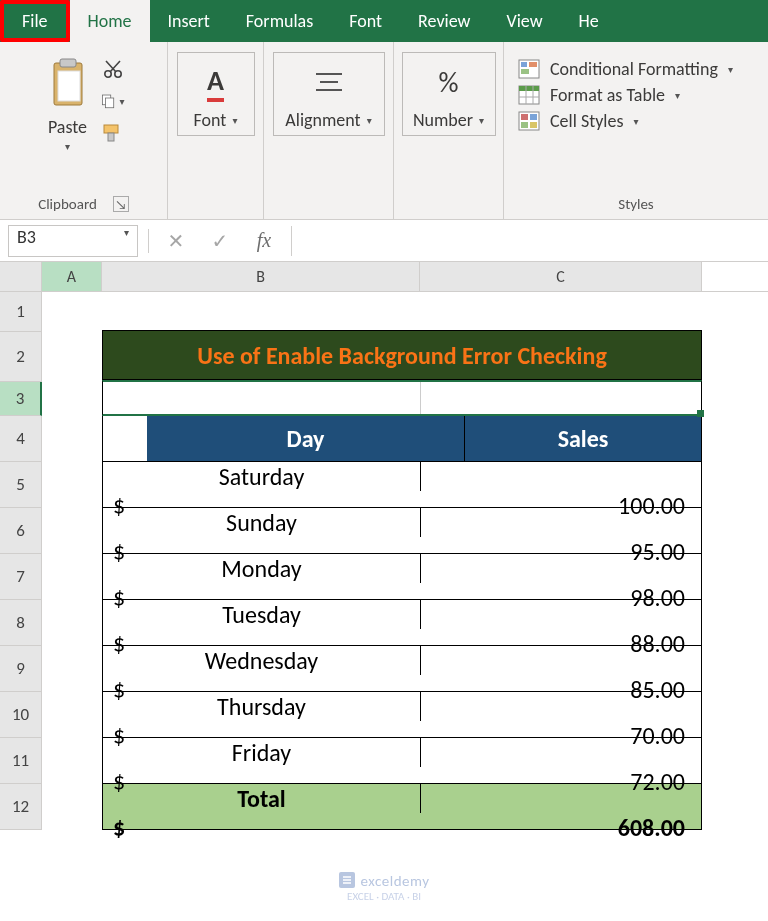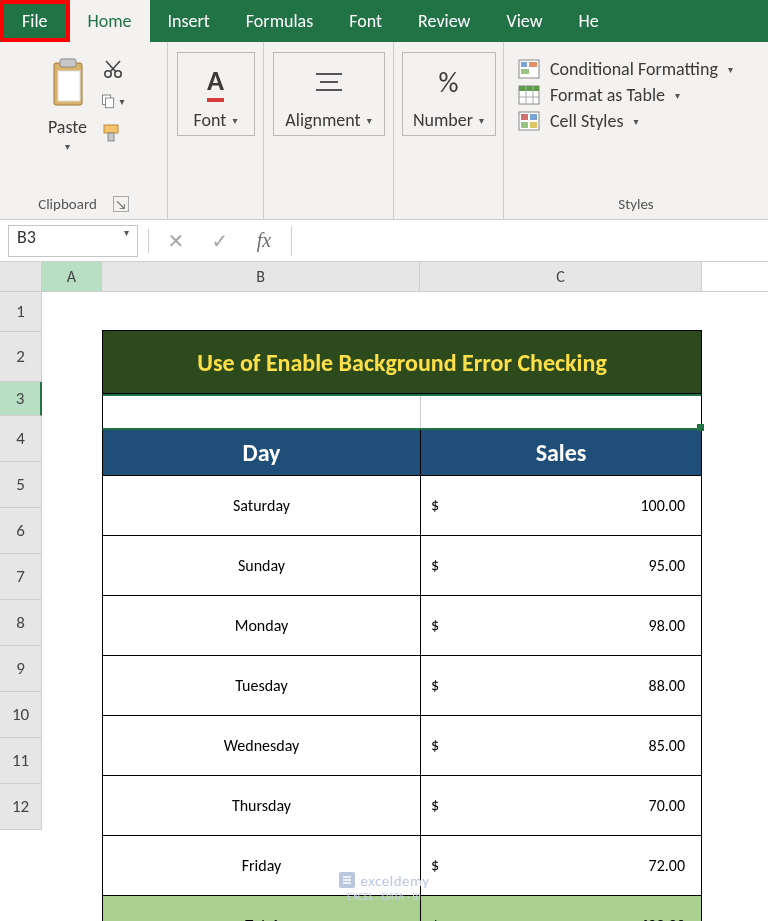--- a/index.html
+++ b/index.html
@@ -57,29 +57,29 @@
   .rowh.r2 { height: 50px; }
   .rowh.r3 { height: 34px; background: #b8dfc3; border-right: 2px solid #217346; }
   .rowh.r4 { height: 46px; }
   .rowh.r { height: 46px; }
   .rowh.r12 { height: 46px; }
 
   .cells { position: relative; flex: 1; }
 
   
   .tablewrap { position: absolute; left: 60px; top: 38px; width: 600px; }
-  .titlebar { height: 64px; background: #2d4a1d; color: #fde047; font-weight: bold; font-size: 24px; display: flex; align-items: center; justify-content: center; border: 1.5px solid #000; }
+  .titlebar { height: 50px; background: #2d4a1d; color: #f97316; font-weight: bold; font-size: 24px; display: flex; align-items: center; justify-content: center; border: 1.5px solid #000; }
   .sel-row { height: 36px; border: 2px solid #217346; border-left: 1.5px solid #000; border-right: 1.5px solid #000; display: flex; position: relative; background: #fff; }
   .sel-row .b3 { width: 318px; border-right: 1px solid #ccc; }
   .fill-handle { position: absolute; right: -3px; bottom: -3px; width: 7px; height: 7px; background: #217346; }
-  .hdr-row { height: 46px; display: flex; border-left: 1.5px solid #000; border-right: 1.5px solid #000; border-bottom: 1.5px solid #000; }
+  .hdr-row { height: 46px; display: flex; border-left: 1.5px solid #000; border-right: 1.5px solid #000; border-bottom: 1.5px solid #000; padding-left: 44px; }
   .hdr-cell { background: #1f4e79; color: #fff; font-weight: bold; font-size: 24px; display: flex; align-items: center; justify-content: center; }
   .hdr-cell.dy { width: 318px; border-right: 1.5px solid #000; }
   .hdr-cell.sl { flex: 1; }
-  .data-row { height: 60px; display: flex; border-left: 1.5px solid #000; border-right: 1.5px solid #000; border-bottom: 1.5px solid #000; background: #fff; font-size: 16px; }
+  .data-row { height: 46px; display: flex; border-left: 1.5px solid #000; border-right: 1.5px solid #000; border-bottom: 1.5px solid #000; background: #fff; font-size: 24px; flex-direction: column; }
   .data-row .day { width: 318px; border-right: 1.5px solid #000; display: flex; align-items: center; justify-content: center; }
   .data-row .sal { flex: 1; display: flex; align-items: center; justify-content: space-between; padding: 0 16px 0 10px; }
   .total-row { background: #a9d08e; font-weight: bold; }
 
   .watermark { position: absolute; bottom: 18px; left: 0; width: 100%; text-align: center; font-size: 15px; color: #b8c6e0; letter-spacing: 0.5px; }
   .watermark .wm-icon { display: inline-block; margin-right: 6px; vertical-align: -2px; }
   .watermark .sub { font-size: 11px; color: #c8d2e8; letter-spacing: 0; margin-top: -2px; }
 </style>
 </head>
 <body>

